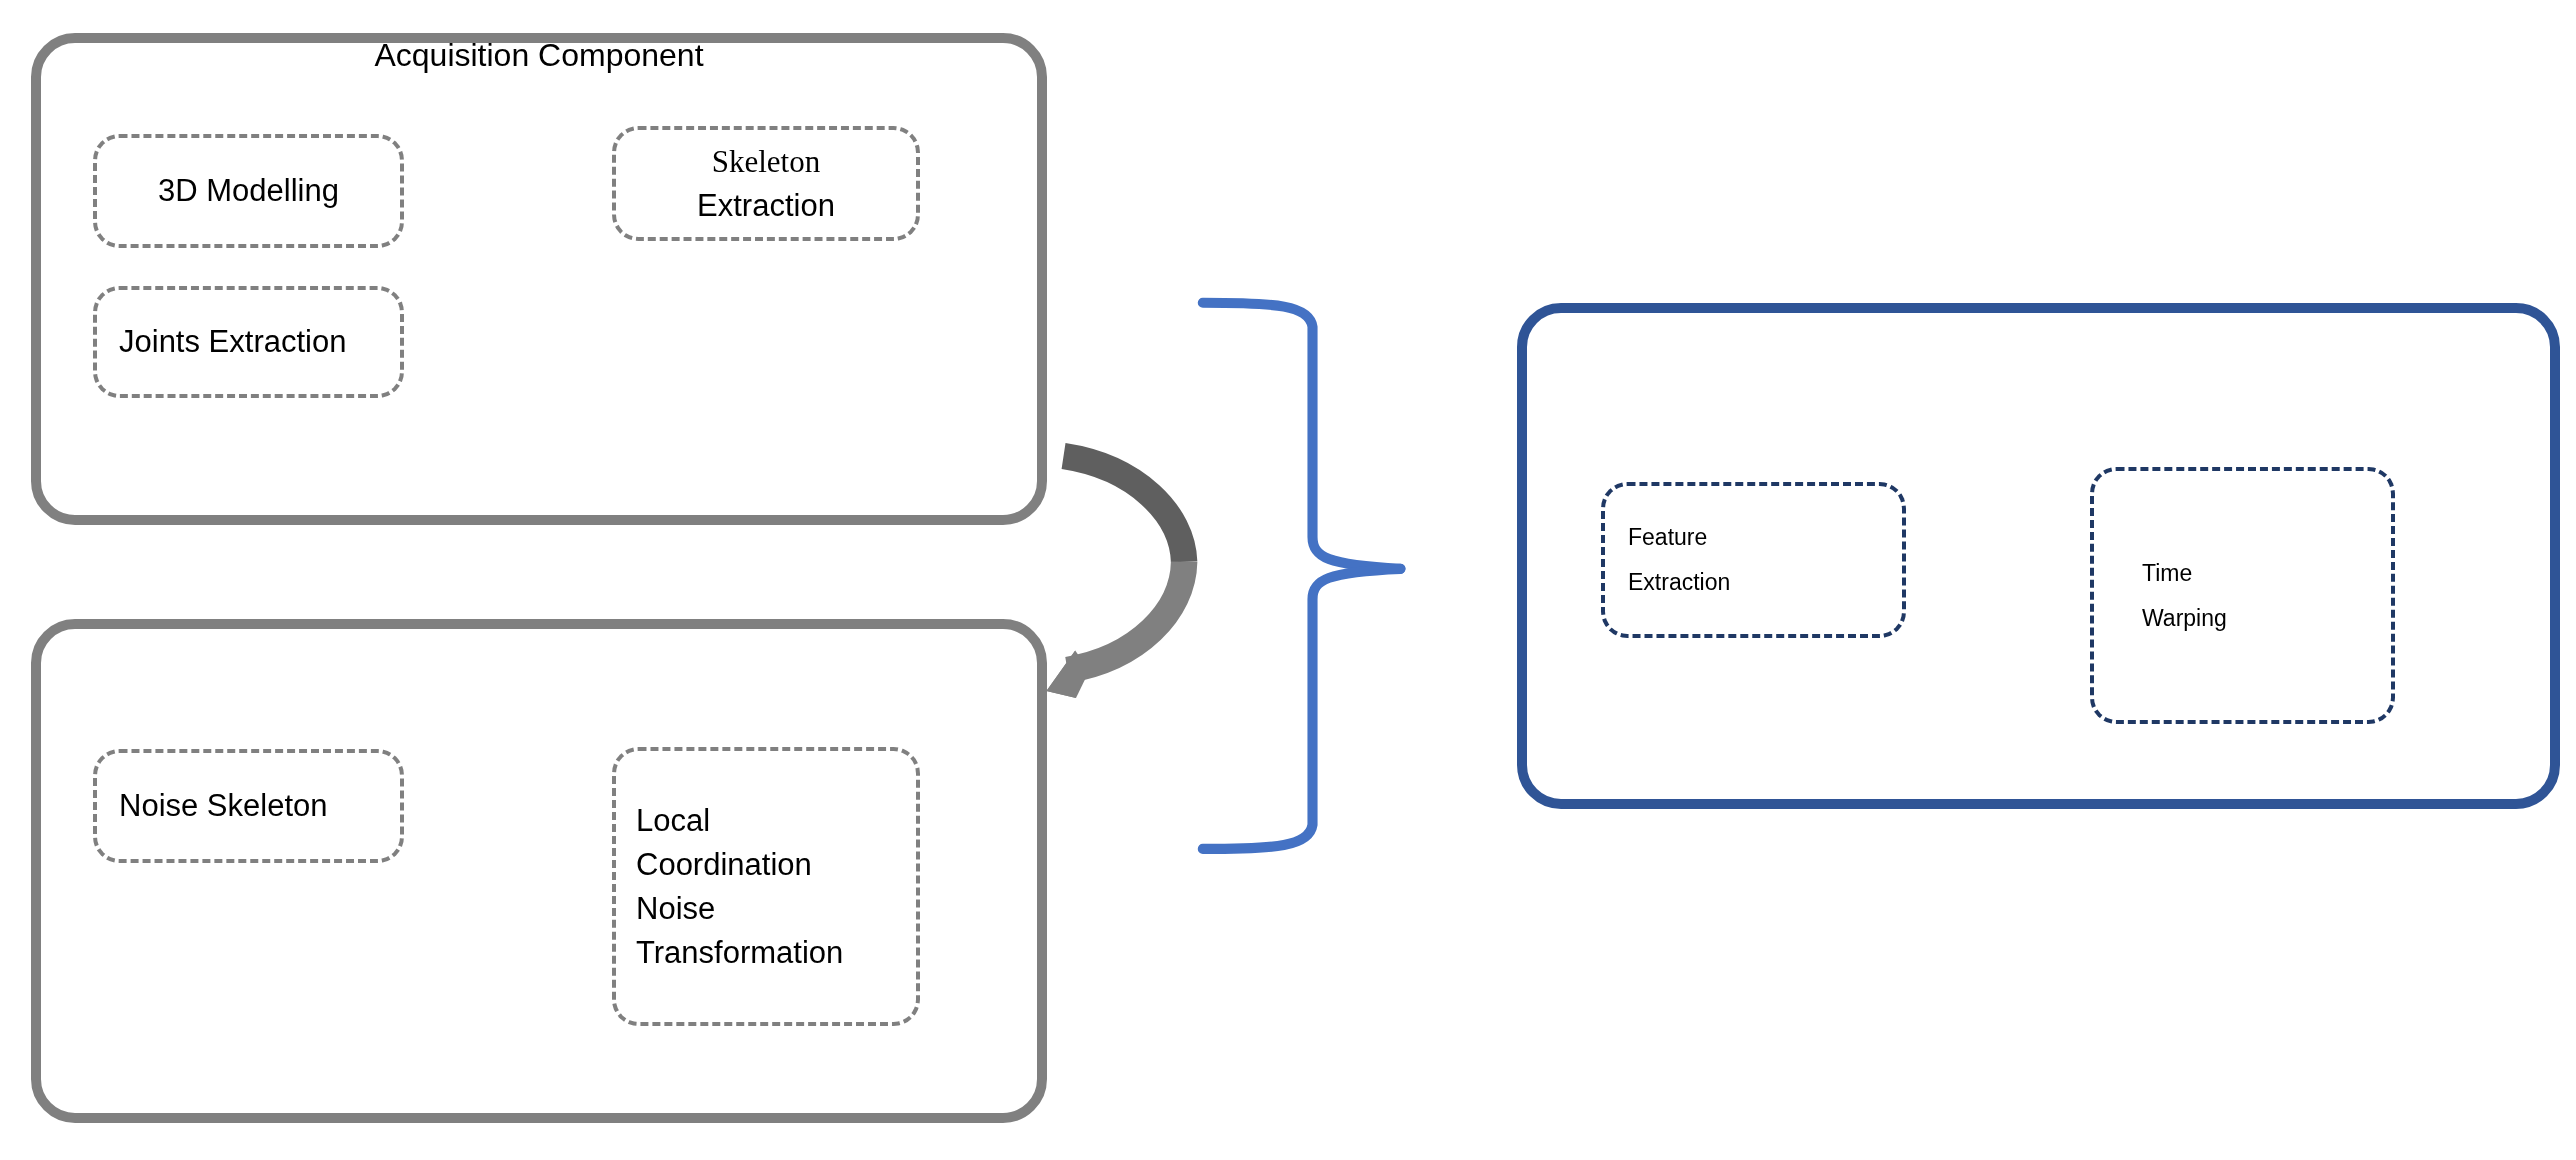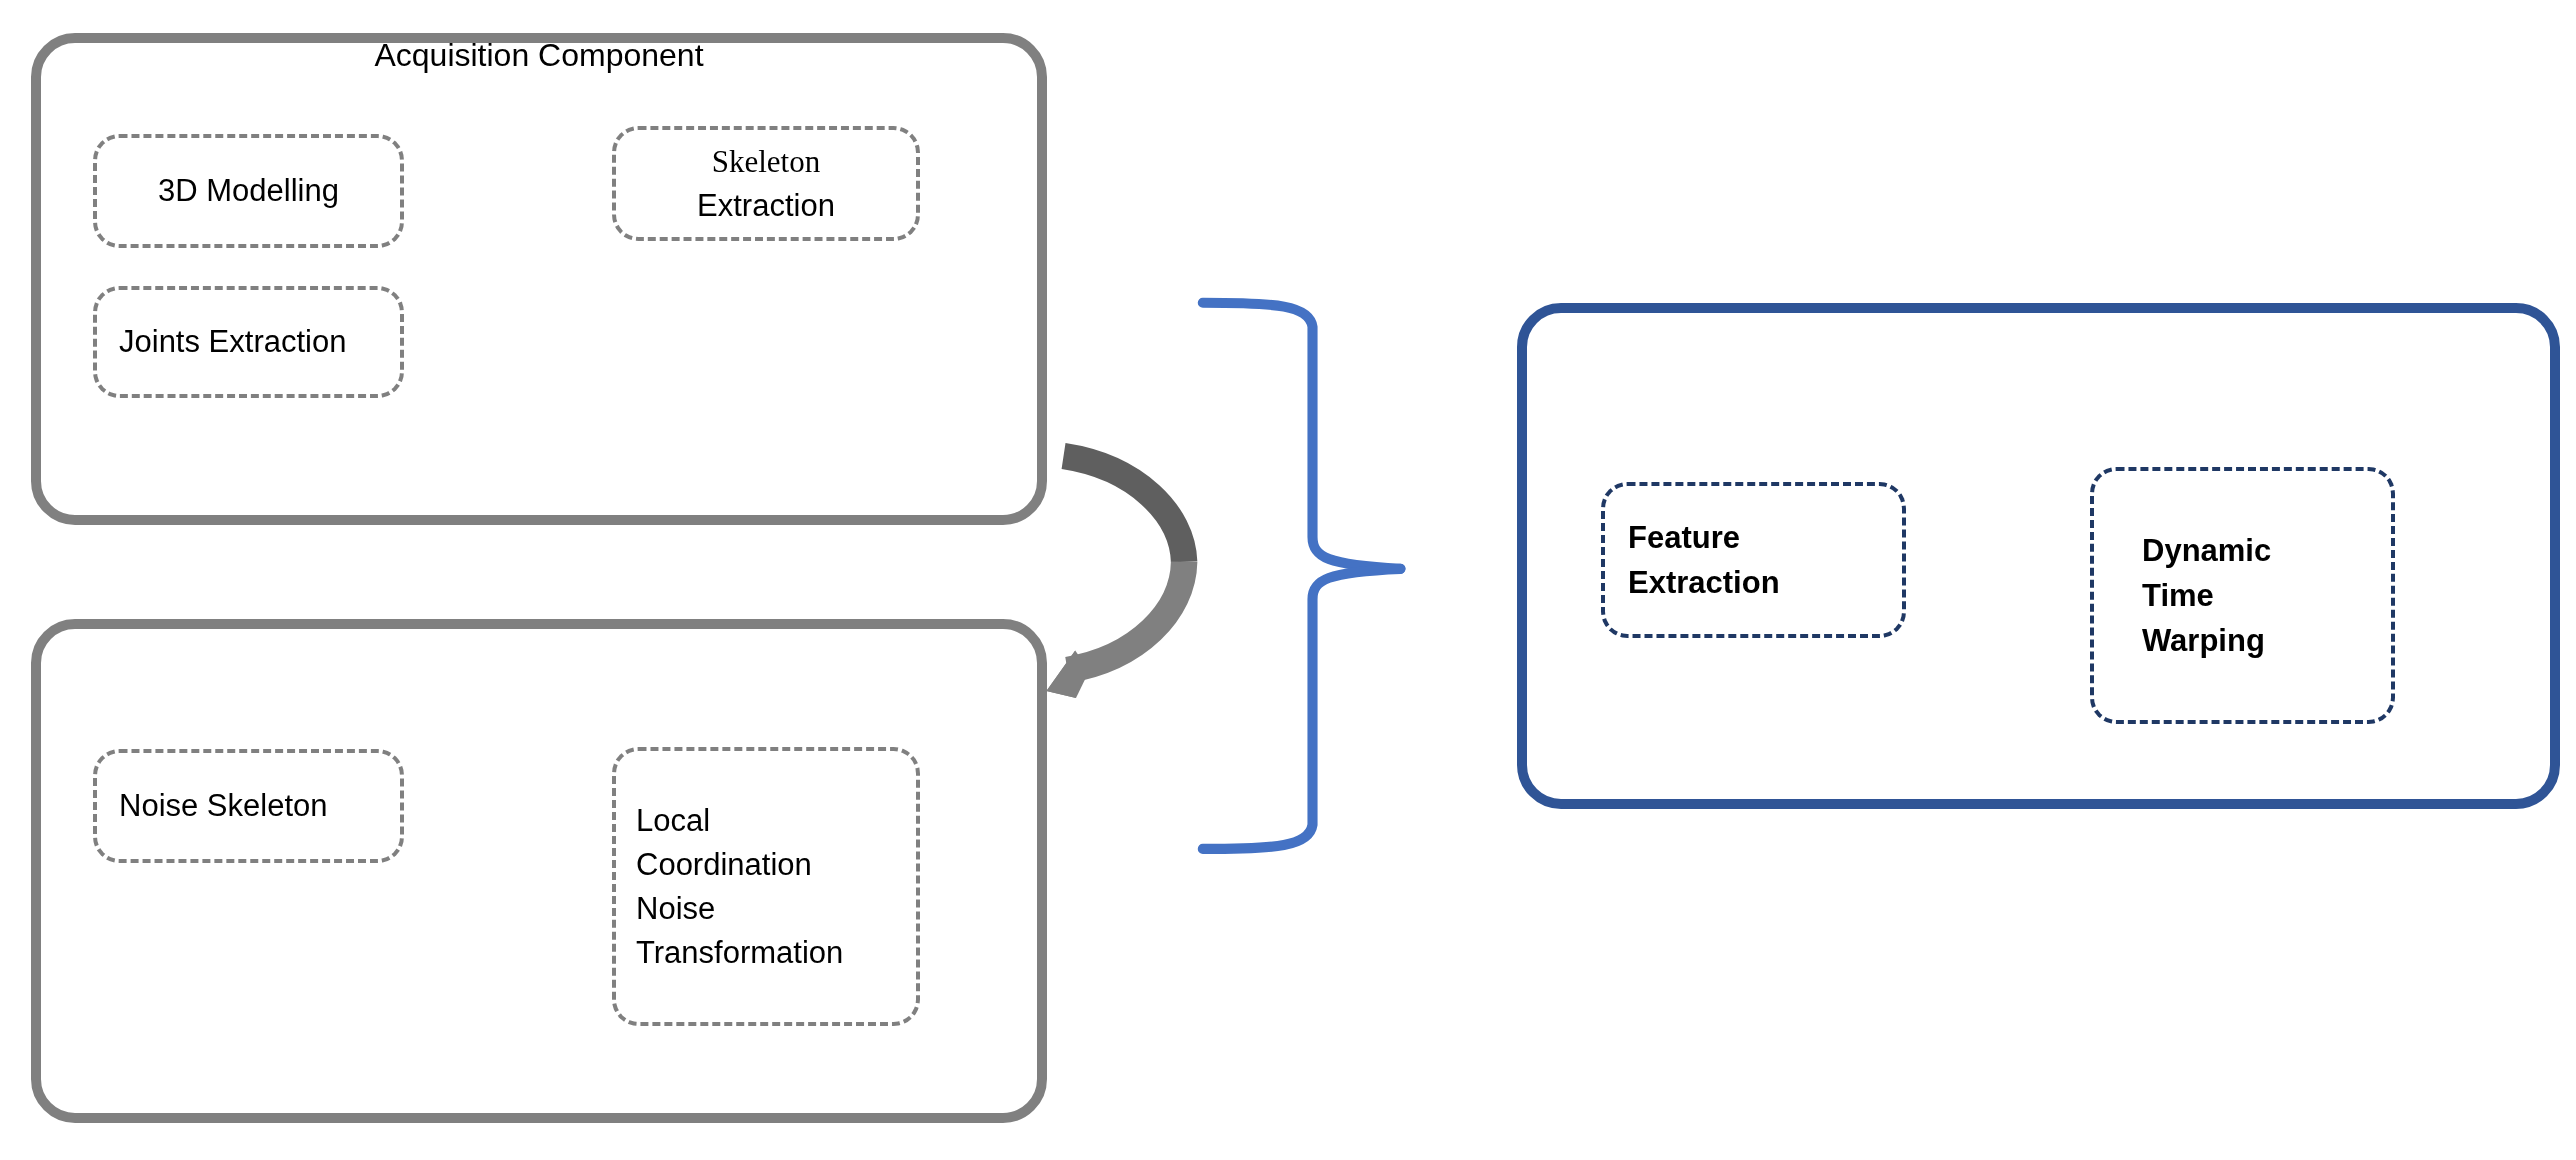--- a/index.html
+++ b/index.html
@@ -64,23 +64,22 @@
   }
   .subbox-blue{
     position:absolute;
     box-sizing:border-box;
     background:#ffffff;
     border:4.7px dashed #1F3864;
     border-radius:26.5px;
     display:flex;
     align-items:center;
     color:#000000;
-    font-size:31px;
+    font-size:23px;
     line-height:45px;
-    font-weight:bold;
   }
   .subbox-blue .lbl{display:block;width:100%;}
 
   
   .vec{position:absolute;left:0;top:0;width:2576px;height:1161px;
        pointer-events:none;overflow:visible;}
 </style>
 </head>
 <body>
 
@@ -155,20 +154,19 @@
 
   <div class="subbox-blue" style="left:1601px;top:482px;width:305px;height:156px;">
     <span class="lbl">
       <span style="display:block;text-align:left;padding-left:23px;">Feature</span>
       <span style="display:block;text-align:left;padding-left:23px;">Extraction</span>
     </span>
   </div>
 
   <div class="subbox-blue" style="left:2090px;top:467px;width:305px;height:257px;">
     <span class="lbl">
-      <span style="display:block;text-align:left;padding-left:48px;">Dynamic</span>
       <span style="display:block;text-align:left;padding-left:48px;">Time</span>
       <span style="display:block;text-align:left;padding-left:48px;">Warping</span>
     </span>
   </div>
 
 </div>
 
 
 </body></html>

